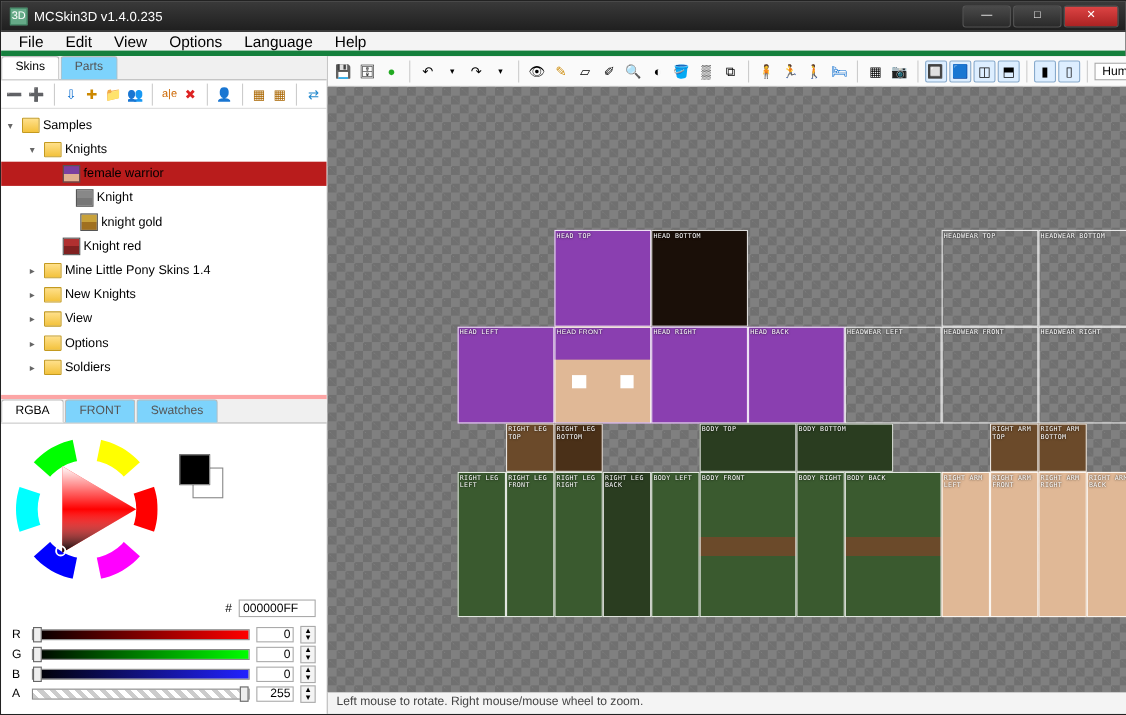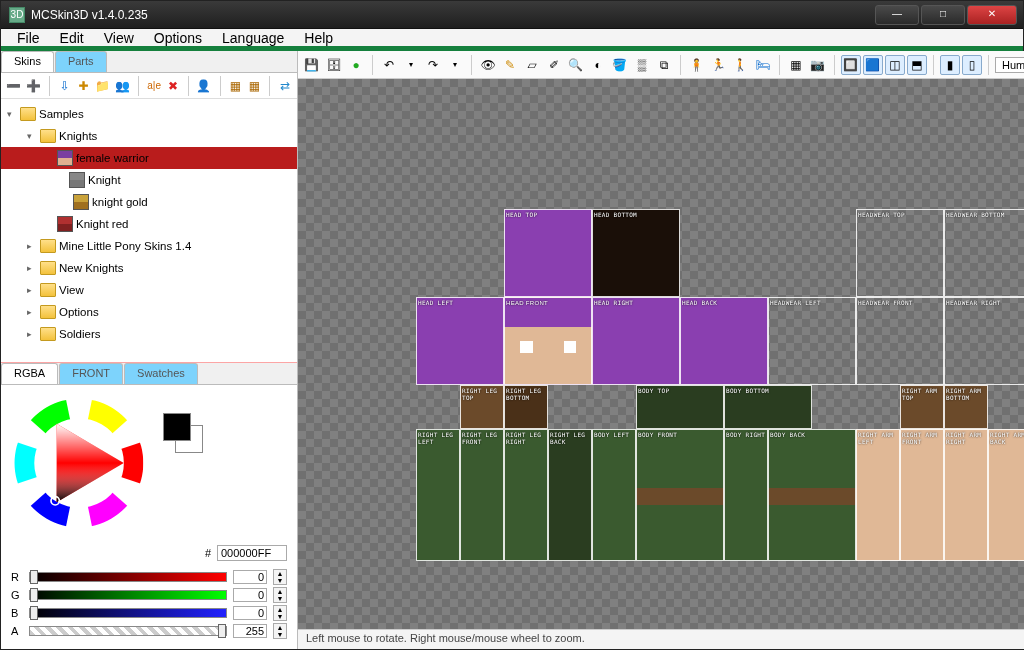--- a/index.html
+++ b/index.html
@@ -20,21 +20,21 @@
   .tabs{height:22px;display:flex;font-size:11px;border-bottom:1px solid #bbb;background:#f0f0f0;}
   .tab{padding:3px 12px;border:1px solid #bbb;border-bottom:none;background:#fff;margin-right:1px;border-radius:3px 3px 0 0;}
   .tab.inactive{background:#7dd3fc;color:#555;}
   .mini-toolbar{height:26px;display:flex;align-items:center;gap:3px;padding:0 4px;border-bottom:1px solid #ddd;}
   .tree{flex:1;overflow:auto;font-size:11.5px;padding:4px 0;}
   .tree-row{display:flex;align-items:center;height:22px;padding-left:6px;gap:3px;white-space:nowrap;}
   .tree-row.sel{background:#b91c1c;}
   .twist{width:10px;font-size:9px;color:#666;}
   .foldericon{width:16px;height:14px;background:linear-gradient(#ffe08a,#f3c23c);border:1px solid #c49a1f;border-radius:1px;}
   .skinicon{width:16px;height:16px; display:inline-block;}
-  .colorpane{border-top:1px solid #fca5a5;}
+  .colorpane{border-top:4px solid #fca5a5;}
   .ctabs{height:22px;display:flex;font-size:11px;background:#f0f0f0;border-bottom:1px solid #bbb;}
   .colorbody{padding:8px;display:flex;gap:14px;align-items:flex-start;}
   .wheel{width:140px;height:140px;position:relative;}
   .swatch-pair{position:relative;width:40px;height:40px;margin-top:20px;}
   .swatch-pair div{position:absolute;width:28px;height:28px;border:1px solid #888;}
   .swatch-pair .fg{background:#000;left:0;top:0;z-index:2;}
   .swatch-pair .bg{background:#fff;left:12px;top:12px;}
   .hexrow{display:flex;justify-content:flex-end;align-items:center;gap:6px;font-size:11px;padding:4px 10px;}
   .hexrow input{width:70px;font-size:11px;padding:1px 3px;border:1px solid #aaa;}
   .sliders{padding:2px 10px 8px;font-size:11px;}

